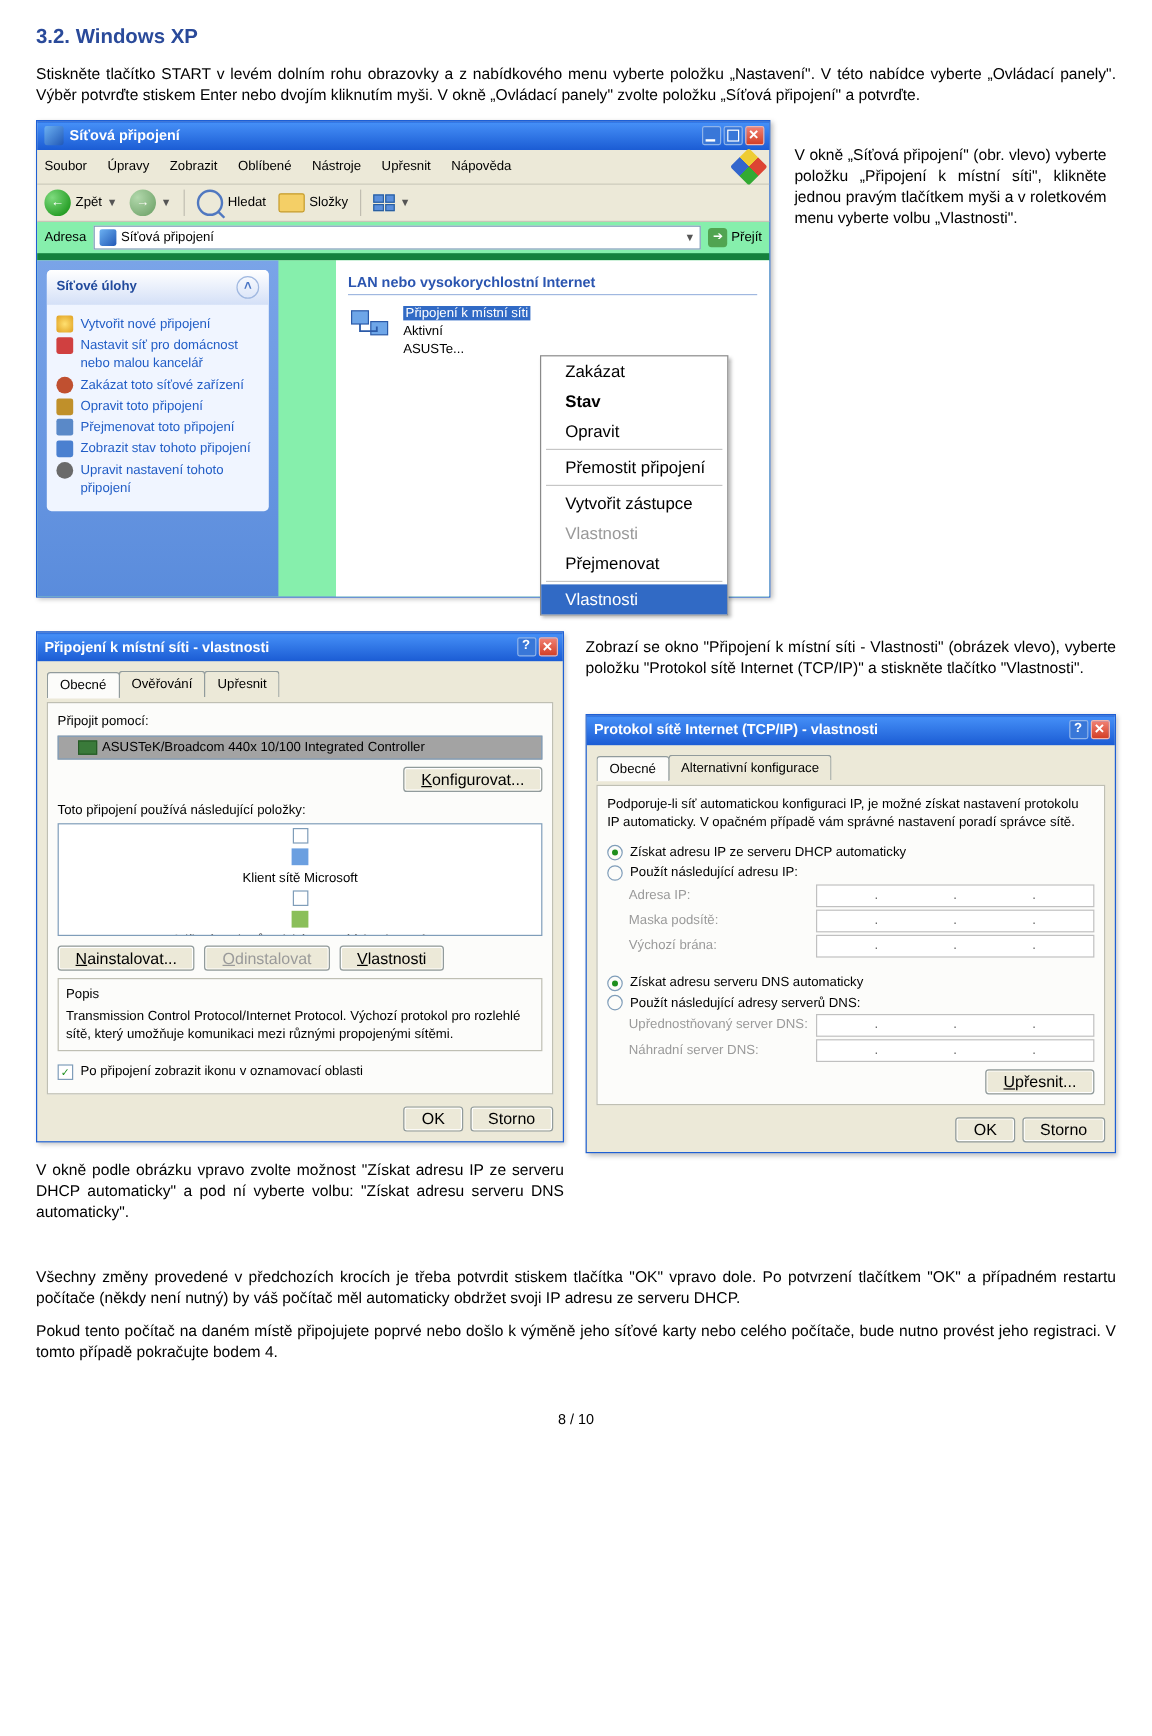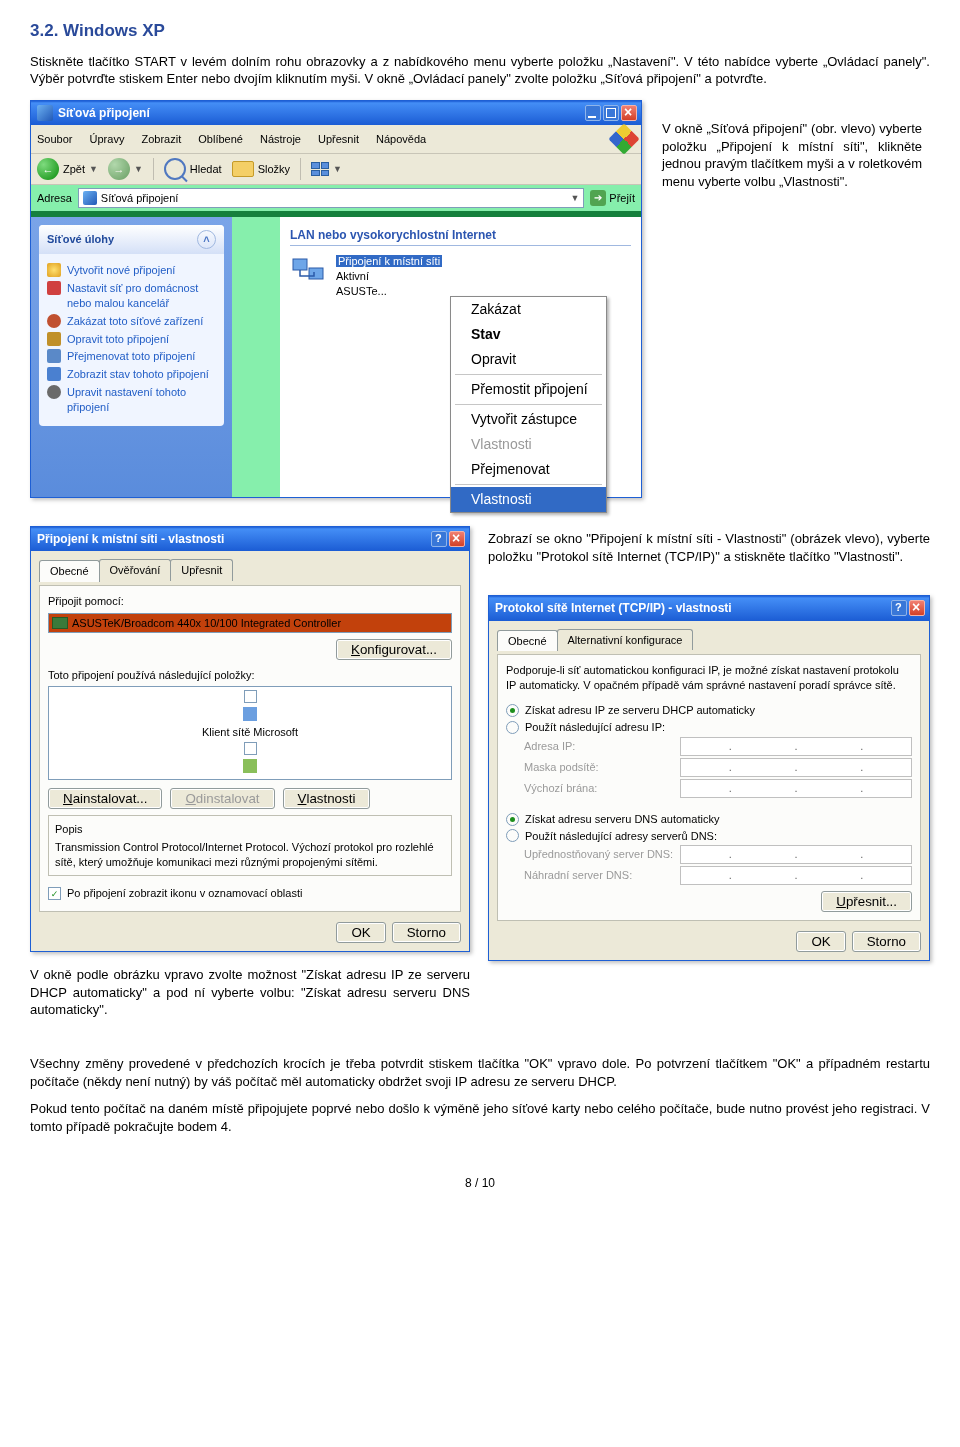--- a/index.html
+++ b/index.html
@@ -216,21 +216,21 @@
   .tab{background:#ece9d8;border:1px solid #919b9c;border-bottom:none;border-radius:3px 3px 0 0;padding:3px 10px;margin-right:-1px;position:relative;}
   .tab.active{background:#fcfcfa;top:1px;}
   .groupbox {border:1px solid #bfbfb3;margin-top:4px;padding:8px;}
   .btn {background:#ece9d8;border:1px solid #919b9c;padding:2px 14px;border-radius:3px;cursor:pointer;box-shadow:inset 0 0 0 1px #fff;}
   .btn-row{display:flex;justify-content:flex-end;gap:6px;margin-top:6px;}
   .listbox {background:#fff;border:1px solid #7f9db9;padding:2px;height:88px;overflow:hidden;}
   .lb-item{display:flex;align-items:center;gap:4px;padding:1px 0;flex-direction:column;}
   .cb{width:11px;height:11px;border:1px solid #7f9db9;background:#fff;display:inline-flex;align-items:center;justify-content:center;font-size:9px;color:#1d8f1d;}
   .lb-icon{width:14px;height:14px;display:inline-block;}
   .lb-item.sel{background:#316ac5;color:#fff;}
-  .combobox{background:#c2410c;border:1px solid #7f9db9;height:18px;display:flex;align-items:center;padding:0 3px;gap:4px;}
+  .combobox{background:#a3a3a3;border:1px solid #7f9db9;height:18px;display:flex;align-items:center;padding:0 16px;gap:4px;}
   .desc-box{border:1px solid #bfbfb3;padding:6px;margin-top:6px;}
   .field-row{display:flex;align-items:center;gap:6px;margin:2px 0;}
   .field-label{flex:0 0 150px;color:#9a9a9a;}
   .ip-field{flex:1;background:#fff;border:1px solid #c0c0c0;height:17px;display:flex;align-items:center;color:#bbb;}
   .ip-field span{flex:1;text-align:center;}
   .ip-dot{color:#666;}
   .radio{width:11px;height:11px;border:1px solid #7f9db9;border-radius:50%;display:inline-flex;align-items:center;justify-content:center;}
   .radio.checked::after{content:"";width:5px;height:5px;border-radius:50%;background:#1d8f1d;}
   .under{text-decoration:underline;}
   .page-num {text-align:center;font-size:12px;margin-top:40px;}

